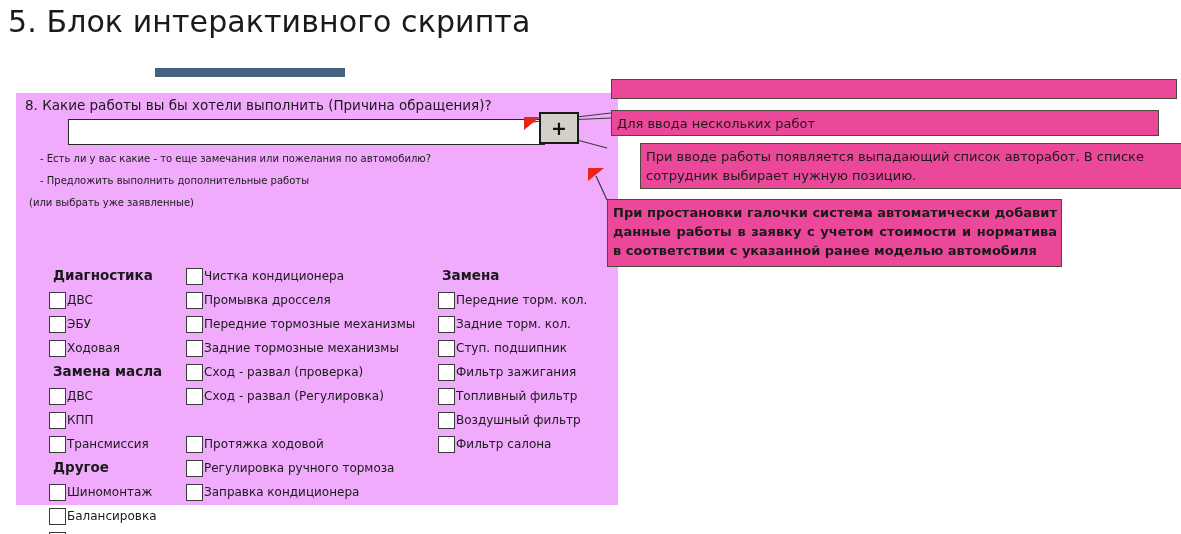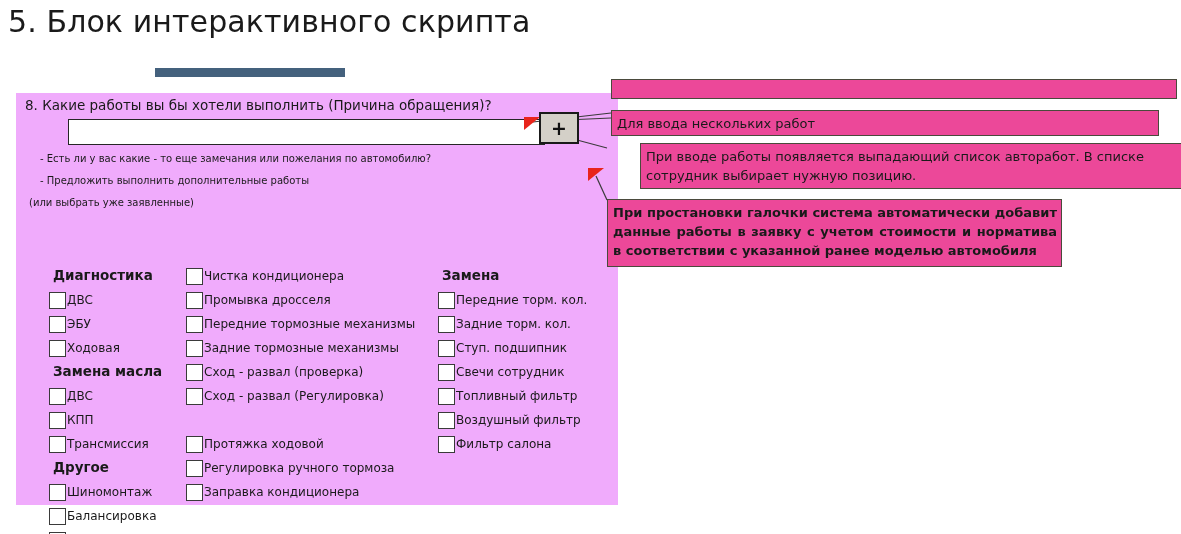--- a/index.html
+++ b/index.html
@@ -297,21 +297,21 @@
       <div class="cb-row">
         <span class="cb-box"></span>
         <span class="cb-label">Задние торм. кол.</span>
       </div>
       <div class="cb-row">
         <span class="cb-box"></span>
         <span class="cb-label">Ступ. подшипник</span>
       </div>
       <div class="cb-row">
         <span class="cb-box"></span>
-        <span class="cb-label">Свечи сотрудник</span>
+        <span class="cb-label">Фильтр зажигания</span>
       </div>
       <div class="cb-row">
         <span class="cb-box"></span>
         <span class="cb-label">Топливный фильтр</span>
       </div>
       <div class="cb-row">
         <span class="cb-box"></span>
         <span class="cb-label">Воздушный фильтр</span>
       </div>
       <div class="cb-row">

